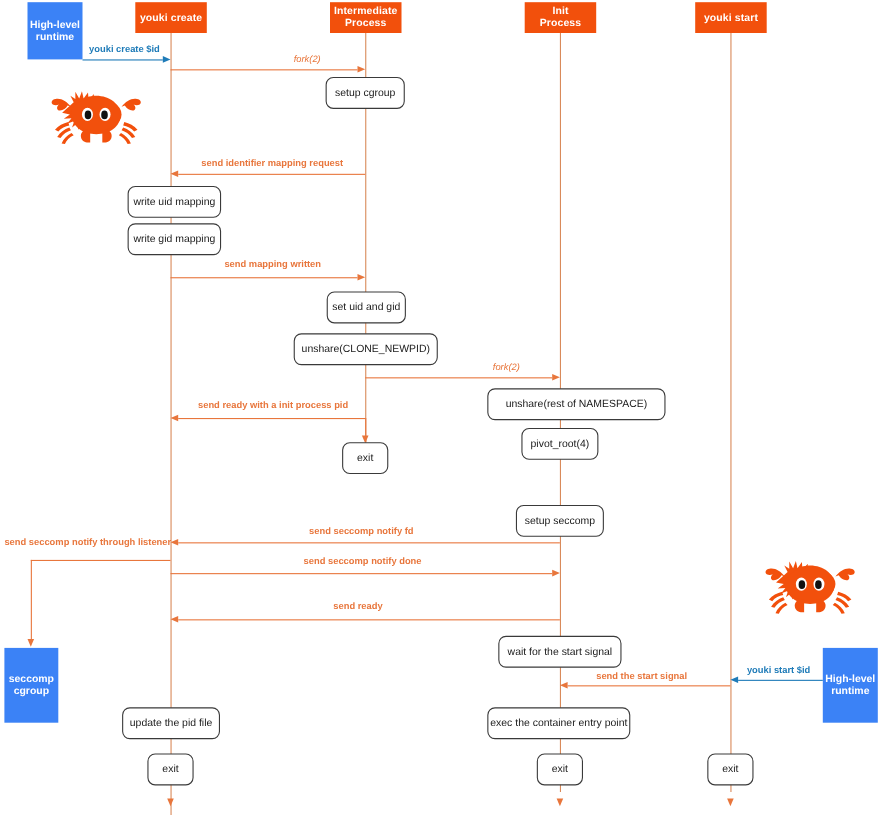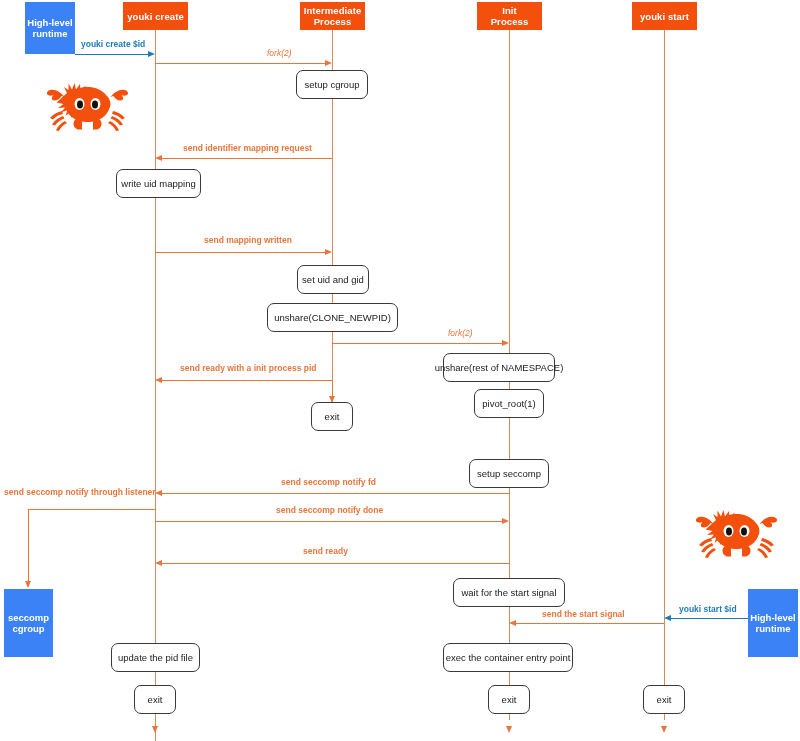--- a/index.html
+++ b/index.html
@@ -249,34 +249,37 @@
   <div class="msgline" style="left:516px;top:623px;width:148px;"></div>
   <div class="arrow left" style="left:509px;top:619.5px;"></div>
   <div class="msglabel" style="left:542px;top:609px;">send the start signal</div>
 
   <div class="act" style="left:296px;top:70px;width:72px;height:29px;">
       <span>setup cgroup</span>
     </div>
   <div class="act" style="left:116px;top:169px;width:85px;height:29px;">
       <span>write uid mapping</span>
     </div>
+  <div class="act" style="left:116px;top:203px;width:85px;height:29px;">
+      <span>write gid mapping</span>
+    </div>
   <div class="act" style="left:297px;top:265px;width:72px;height:29px;">
       <span>set uid and gid</span>
     </div>
   <div class="act" style="left:267px;top:303px;width:131px;height:29px;">
       <span>unshare(CLONE_NEWPID)</span>
     </div>
   <div class="act" style="left:311px;top:402px;width:42px;height:29px;">
       <span>exit</span>
     </div>
-  <div class="act" style="left:443px;top:353px;width:112px;height:29px;">
+  <div class="act" style="left:443px;top:353px;width:162px;height:29px;">
       <span>unshare(rest of NAMESPACE)</span>
     </div>
   <div class="act" style="left:474px;top:389px;width:70px;height:29px;">
-      <span>pivot_root(1)</span>
+      <span>pivot_root(4)</span>
     </div>
   <div class="act" style="left:469px;top:459px;width:80px;height:29px;">
       <span>setup seccomp</span>
     </div>
   <div class="act" style="left:453px;top:578px;width:112px;height:29px;">
       <span>wait for the start signal</span>
     </div>
   <div class="act" style="left:111px;top:643px;width:89px;height:29px;">
       <span>update the pid file</span>
     </div>

